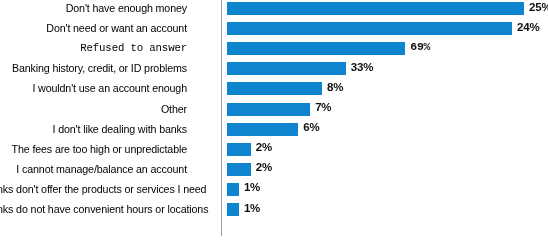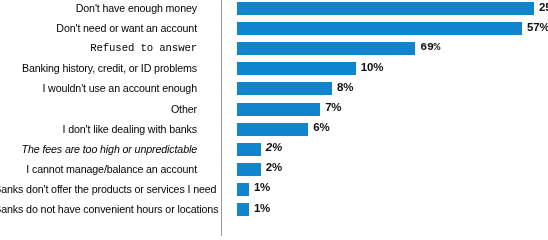--- a/index.html
+++ b/index.html
@@ -29,21 +29,21 @@
   .axis-line {
     position: absolute;
     left: 221px;
     top: 0px;
     width: 1px;
     height: 236px;
     background: #9a9a9a;
   }
   .row {
     position: absolute;
-    left: 15px;
+    left: 5px;
     width: 480px;
     height: 20px;
     padding-left: 32px;
   }
   .cat-label {
     position: absolute;
     right: 330px;      
     top: 0px;
     width: 218px;
     text-align: right;
@@ -89,35 +89,35 @@
           <div class="bar-wrap">
             <div class="bar" style="width: 297px; background: rgb(14, 133, 206);"></div>
           </div>
           <div class="val-label" style="left: 524px;">25%</div>
         </div>
         <div class="row" style="top: 20.1px;">
           <div class="cat-label">Don't need or want an account</div>
           <div class="bar-wrap">
             <div class="bar" style="width: 285.12px; background: rgb(14, 133, 206);"></div>
           </div>
-          <div class="val-label" style="left: 512.12px;">57%</div>
+          <div class="val-label" style="left: 512.12px;">24%</div>
         </div>
         <div class="row" style="top: 40.2px; font-family: Liberation Mono, monospace;">
           <div class="cat-label">Refused to answer</div>
           <div class="bar-wrap">
             <div class="bar" style="width: 178.2px; background: rgb(14, 133, 206);"></div>
           </div>
           <div class="val-label" style="left: 405.2px;">69%</div>
         </div>
         <div class="row" style="top: 60.3px;">
           <div class="cat-label">Banking history, credit, or ID problems</div>
           <div class="bar-wrap">
             <div class="bar" style="width: 118.8px; background: rgb(14, 133, 206);"></div>
           </div>
-          <div class="val-label" style="left: 345.8px;">10%</div>
+          <div class="val-label" style="left: 345.8px;">33%</div>
         </div>
         <div class="row" style="top: 80.4px;">
           <div class="cat-label">I wouldn't use an account enough</div>
           <div class="bar-wrap">
             <div class="bar" style="width: 95.04px; background: rgb(14, 133, 206);"></div>
           </div>
           <div class="val-label" style="left: 322.04px;">8%</div>
         </div>
         <div class="row" style="top: 100.5px;">
           <div class="cat-label">Other</div>
@@ -126,21 +126,21 @@
           </div>
           <div class="val-label" style="left: 310.16px;">7%</div>
         </div>
         <div class="row" style="top: 120.6px; text-decoration: underline;">
           <div class="cat-label">I don't like dealing with banks</div>
           <div class="bar-wrap">
             <div class="bar" style="width: 71.28px; background: rgb(14, 133, 206);"></div>
           </div>
           <div class="val-label" style="left: 298.28px;">6%</div>
         </div>
-        <div class="row" style="top: 140.7px; font-style: italic;">
+        <div class="row" style="top: 140.7px;">
           <div class="cat-label">The fees are too high or unpredictable</div>
           <div class="bar-wrap">
             <div class="bar" style="width: 23.76px; background: rgb(14, 133, 206);"></div>
           </div>
           <div class="val-label" style="left: 250.76px;">2%</div>
         </div>
         <div class="row" style="top: 160.8px;">
           <div class="cat-label">I cannot manage/balance an account</div>
           <div class="bar-wrap">
             <div class="bar" style="width: 23.76px; background: rgb(14, 133, 206);"></div>

